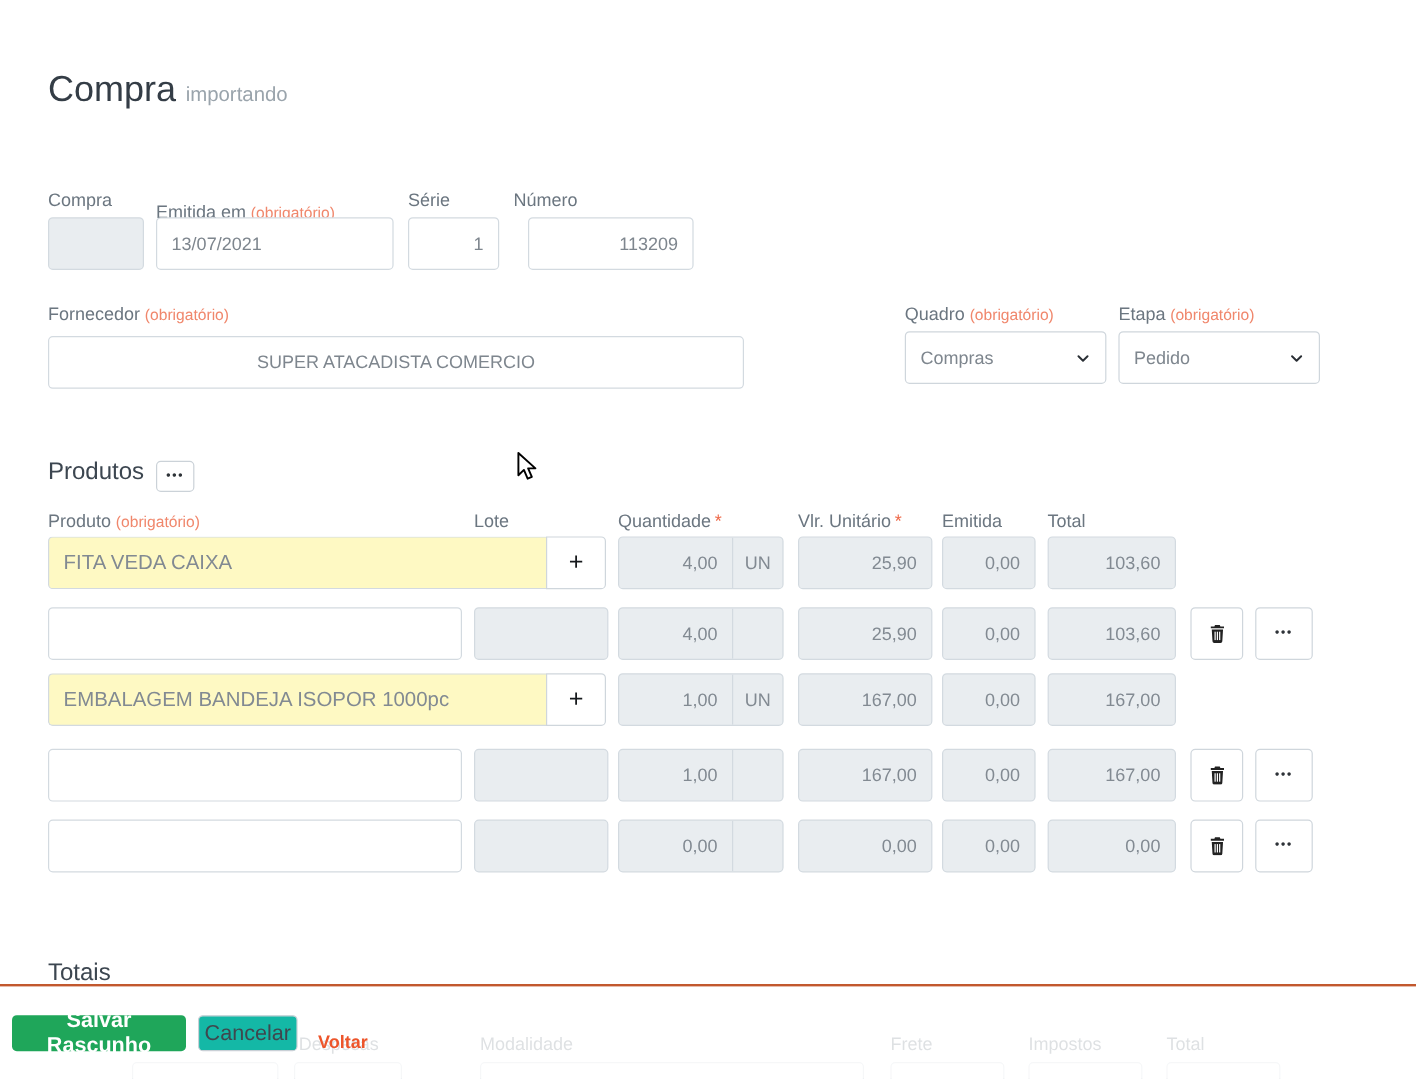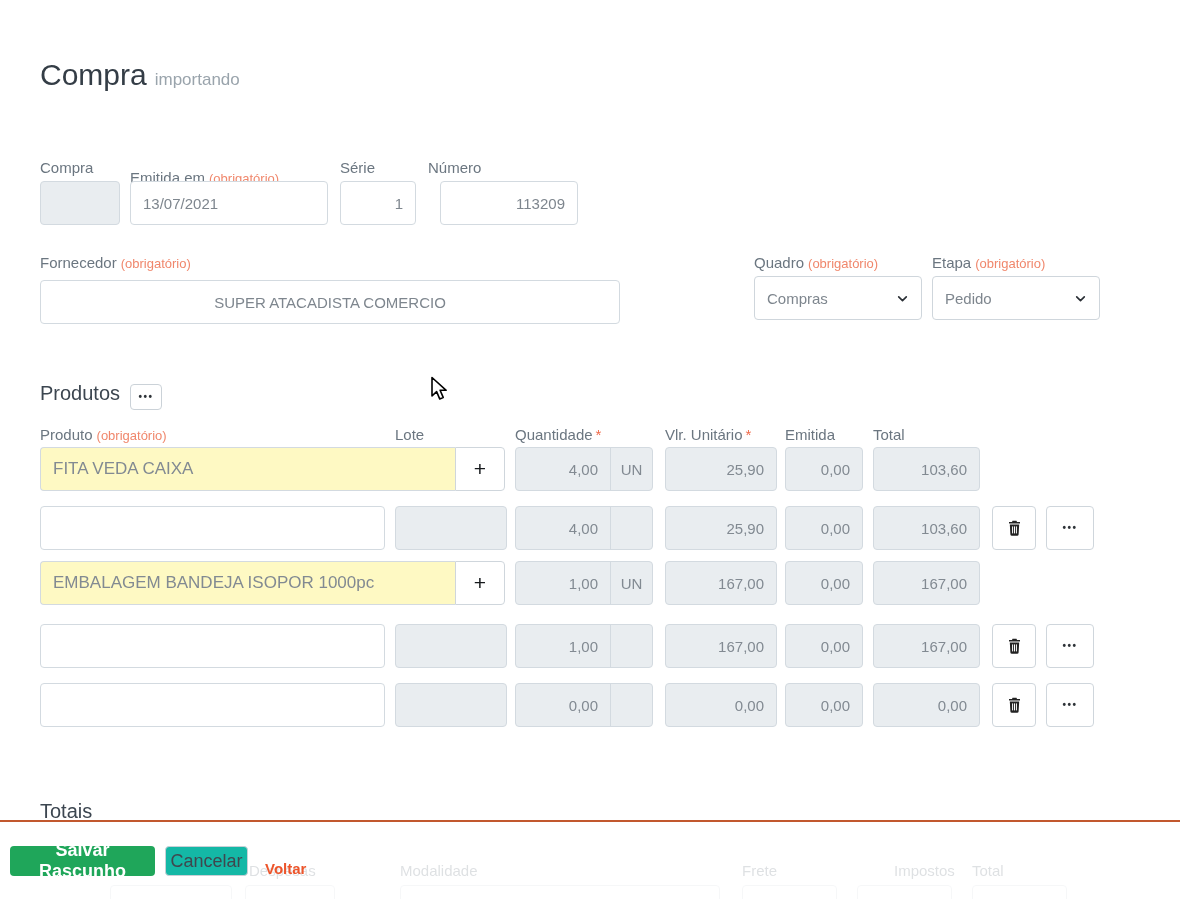--- a/index.html
+++ b/index.html
@@ -233,21 +233,21 @@
     <div class="icon-btn" style="left:1046px; width:48px;">
       <span class="dots">•••</span>
     </div>
   </div>
 
   <div class="section-title" style="left:40px; top:800px;">Totais</div>
 
   <div class="lbl" style="left:249px; top:862px;">Despesas</div>
   <div class="lbl" style="left:400px; top:862px;">Modalidade</div>
   <div class="lbl" style="left:742px; top:862px;">Frete</div>
-  <div class="lbl" style="left:857px; top:862px;margin-left:37px;">Impostos</div>
+  <div class="lbl" style="left:857px; top:862px;">Impostos</div>
   <div class="lbl" style="left:972px; top:862px;">Total</div>
 
   <div class="under-box" style="left:110px; top:885px; width:122px;"></div>
   <div class="under-box" style="left:245px; top:885px; width:90px;"></div>
   <div class="under-box" style="left:400px; top:885px; width:320px;"></div>
   <div class="under-box" style="left:742px; top:885px; width:95px;"></div>
   <div class="under-box" style="left:857px; top:885px; width:95px;"></div>
   <div class="under-box" style="left:972px; top:885px; width:95px;"></div>
 
   <div class="footer">

